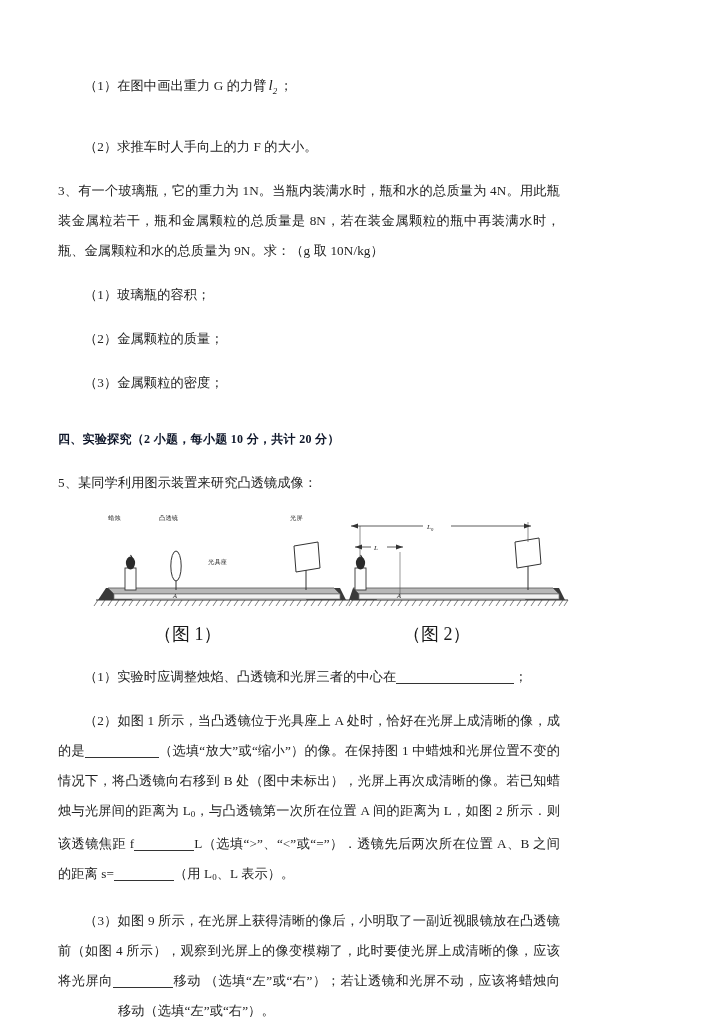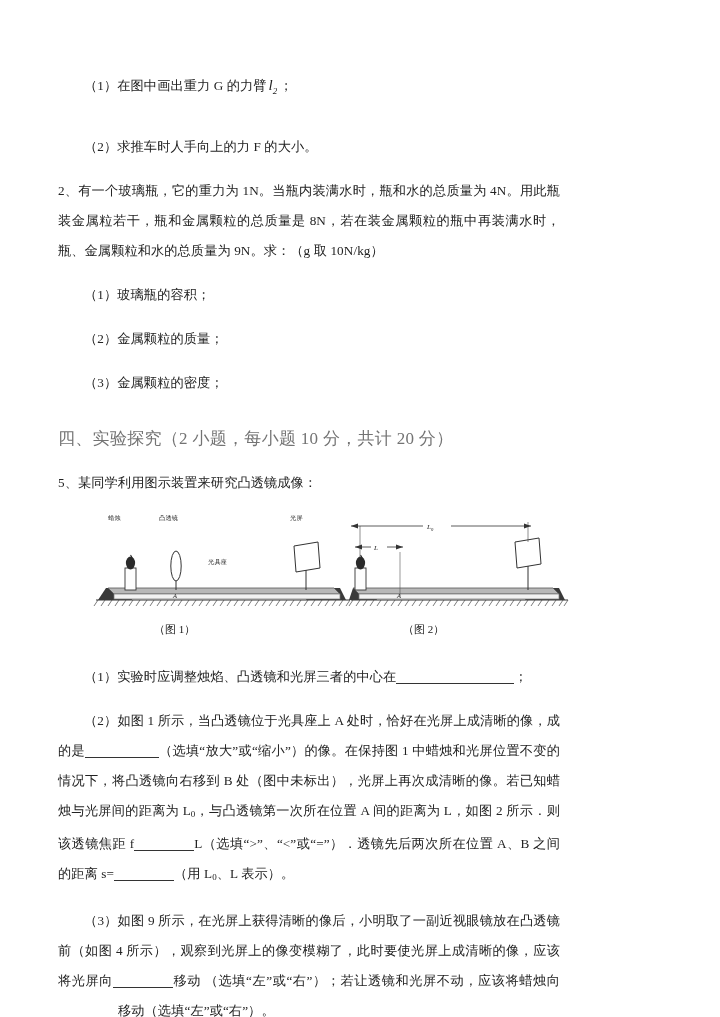--- a/index.html
+++ b/index.html
@@ -29,25 +29,25 @@
     color: #222;
     text-align: justify;
   }
   .indent {
     text-indent: 26px;
   }
   .gap-sm { height: 14px; }
   .gap-md { height: 26px; }
 
   .section-head {
-    font-size: 17px;
-    font-weight: normal;
+    font-size: 12px;
+    font-weight: bold;
     line-height: 30px;
     letter-spacing: 0.3px;
-    color: #737373;
+    color: #0f172a;
   }
 
   .var-italic {
     font-family: "Liberation Serif", serif;
     font-style: italic;
     font-size: 15px;
     padding: 0 2px;
   }
   .var-italic sub {
     font-size: 9px;
@@ -71,21 +71,21 @@
     height: 108px;
     margin: 14px 0 2px 0;
   }
   .fig {
     position: absolute;
     top: 0;
   }
   .fig-captions {
     position: relative;
     height: 26px;
-    font-size: 11px;
+    font-size: 18px;
   }
   .cap {
     position: absolute;
     top: 0;
   }
   .cap-1 { left: 96px; }
   .cap-2 { left: 345px; font-family: Liberation Serif, serif; }
 
   .fig-label {
     position: absolute;
@@ -106,21 +106,21 @@
   </div>
 
   <div class="gap-md"></div>
 
   <div class="q-line indent">
     <span>（2）求推车时人手向上的力 F 的大小。</span>
   </div>
 
   <div class="gap-sm"></div>
 
-  <div class="q-line">2、有一个玻璃瓶，它的重力为 1N。当瓶内装满水时，瓶和水的总质量为 4N。用此瓶装金属粒若干，瓶和金属颗粒的总质量是 8N，若在装金属颗粒的瓶中再装满水时，瓶、金属颗粒和水的总质量为 9N。求：（g 取 10N/kg）</div>
+  <div class="q-line">3、有一个玻璃瓶，它的重力为 1N。当瓶内装满水时，瓶和水的总质量为 4N。用此瓶装金属粒若干，瓶和金属颗粒的总质量是 8N，若在装金属颗粒的瓶中再装满水时，瓶、金属颗粒和水的总质量为 9N。求：（g 取 10N/kg）</div>
 
   <div class="gap-sm"></div>
 
   <div class="q-line indent">（1）玻璃瓶的容积；</div>
   <div class="gap-sm"></div>
   <div class="q-line indent">（2）金属颗粒的质量；</div>
   <div class="gap-sm"></div>
   <div class="q-line indent">（3）金属颗粒的密度；</div>
 
   <div class="gap-md"></div>

